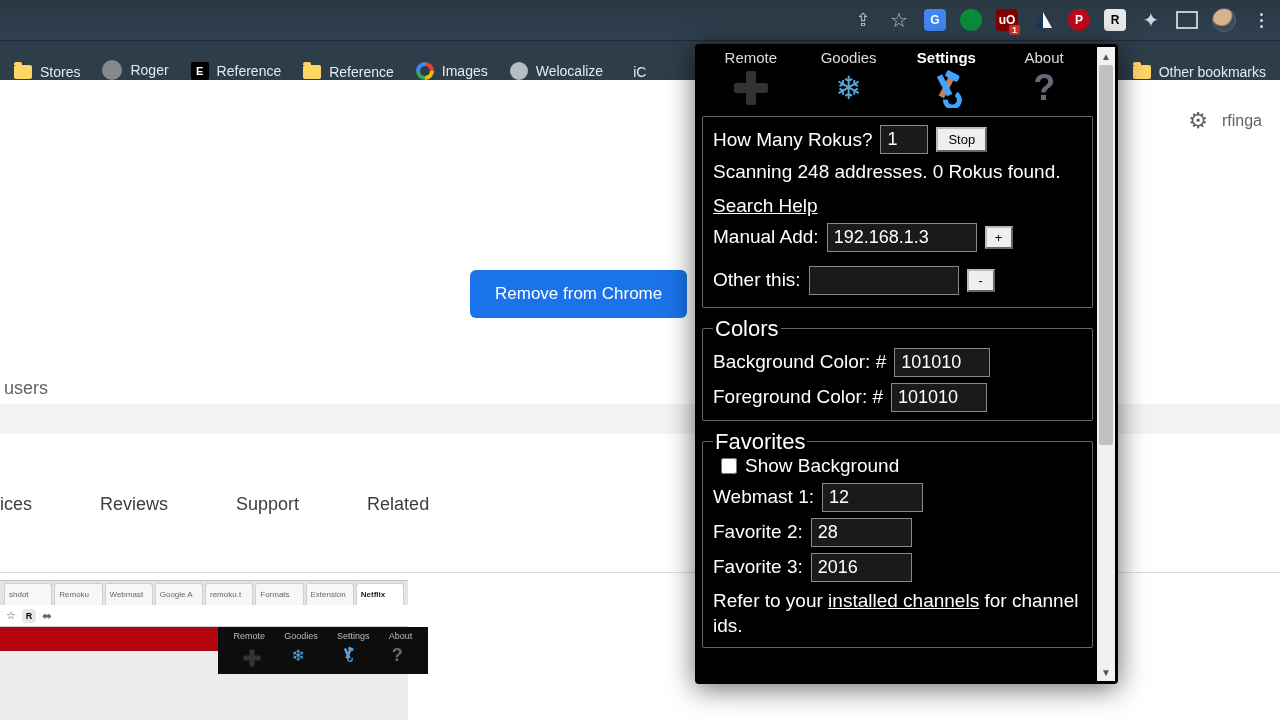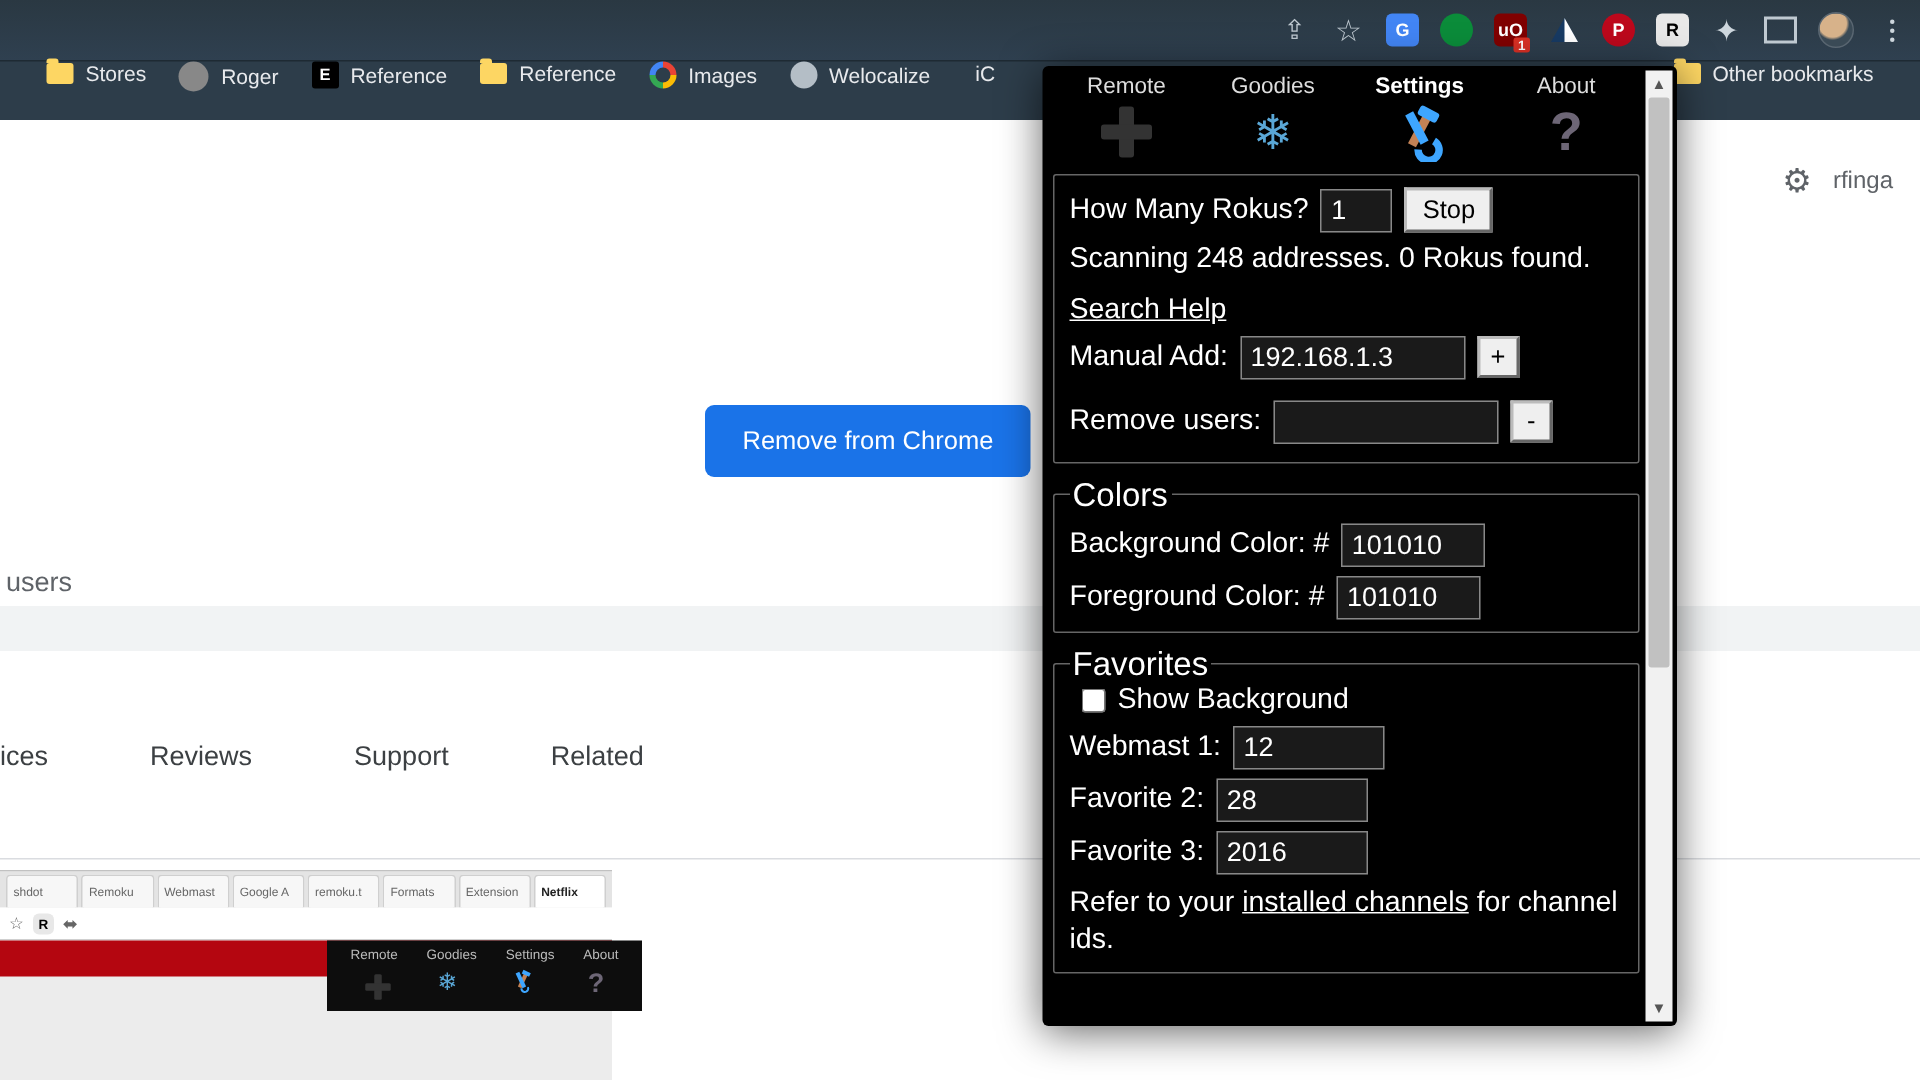--- a/index.html
+++ b/index.html
@@ -44,22 +44,22 @@
   .ext-tri svg { display:block; }
   .ext-pin { background:#bd081c; border-radius:50%; }
   .ext-remoku { background:#e8e8e8; color:#000; }
   .avatar { width:24px; height:24px; border-radius:50%; background: radial-gradient(circle at 40% 30%, #d7b28a 0 45%, #3a4a56 55%); border:1px solid #596671; }
 
   
   .bookmarks-bar {
     height: 40px;
     background: #2d3d4a;
     display:flex;
-    align-items:flex-start;
-    padding: 0 31px;
+    align-items:flex-end;
+    padding: 0 14px;
     gap: 22px;
     color:#e8eaed;
     font-size:14px;
     border-top:1px solid #1e2a33;
   }
   .bookmarks-bar .bm { display:flex; align-items:center; gap:8px; cursor:pointer; }
   .bm-folder { width:18px; height:14px; background:#fdd663; border-radius:2px; position:relative; }
   .bm-folder::before { content:""; position:absolute; left:0; top:-3px; width:8px; height:3px; background:#fdd663; border-radius:2px 2px 0 0; }
   .bm-iconbox { width:18px; height:18px; background:#000; color:#fff; display:flex; align-items:center; justify-content:center; font-size:11px; font-weight:bold; border-radius:2px;}
   .bm-avatar { width:20px; height:20px; border-radius:50%; background:#888; }
@@ -171,21 +171,21 @@
   .popup-body { padding: 2px 10px; color:#fff; font-size:19px; border:1px solid #666; margin:2px 4px 8px; border-radius:2px;}
   .popup-body.no-border{ border:none; margin-top:4px;}
   fieldset.popup-body { padding-top:0; }
   fieldset.popup-body legend { font-size:22px; padding:0 2px; color:#fff;}
   .popup-body .row{ display:flex; align-items:center; gap:8px; margin:6px 0; flex-wrap:wrap;}
   .popup-body input[type=text]{
     background:#1a1a1a; border:1px solid #888; color:#fff; font-size:18px;
     padding:3px 6px;
   }
   .popup-body button{
-    background:#efefef; color:#000; border:2px outset #bbb; font-size:17px; padding:3px 10px; cursor:pointer;
+    background:#efefef; color:#000; border:2px outset #bbb; font-size:13px; padding:3px 10px; cursor:pointer;
   }
   .popup-body .small-btn{ width:28px; padding:2px 0; text-align:center; }
   .popup-body .underline{ text-decoration:underline; cursor:pointer; }
   .popup-body .status{ line-height:1.3; margin:6px 0 10px; }
   .popup-body label.cb{ display:flex; align-items:center; gap:8px; margin-left:8px;}
   .popup-body label.cb input{ width:16px; height:16px; }
   .fav-row input{ width:101px; }
   .color-row input{ width:96px; }
 
 </style>
@@ -379,21 +379,21 @@
       <div class="status">Scanning 248 addresses. 0 Rokus found.</div>
       <div class="row">
           <span class="underline">Search Help</span>
         </div>
       <div class="row">
         <span>Manual Add:</span>
         <input type="text" style="width: 150px;" value="192.168.1.3">
         <button class="small-btn">+</button>
       </div>
       <div class="row" style="margin-top:14px; margin-bottom:10px;">
-        <span>Remove users:</span>
+        <span>Other this:</span>
         <input type="text" style="width: 150px;" value="">
         <button class="small-btn">-</button>
       </div>
     </div>
 
     <fieldset class="popup-body">
       <legend>Colors</legend>
       <div class="row color-row">
         <span>Background Color: #</span>
         <input type="text" value="101010" style="">

